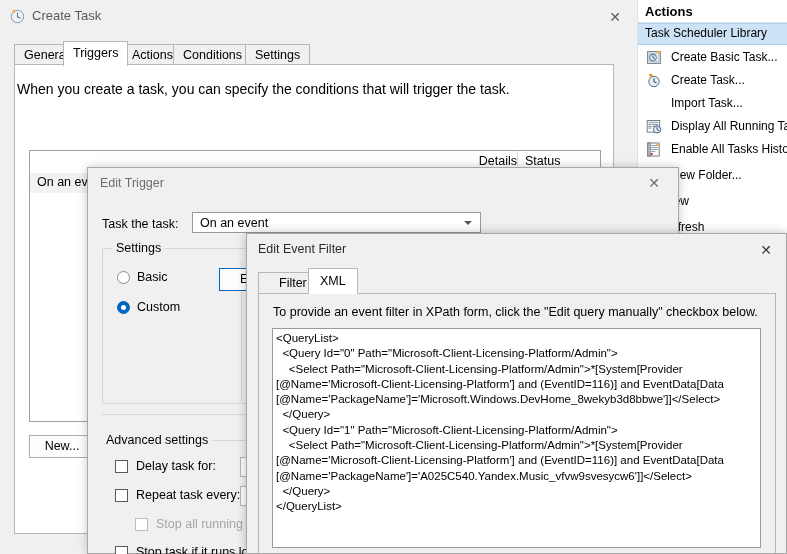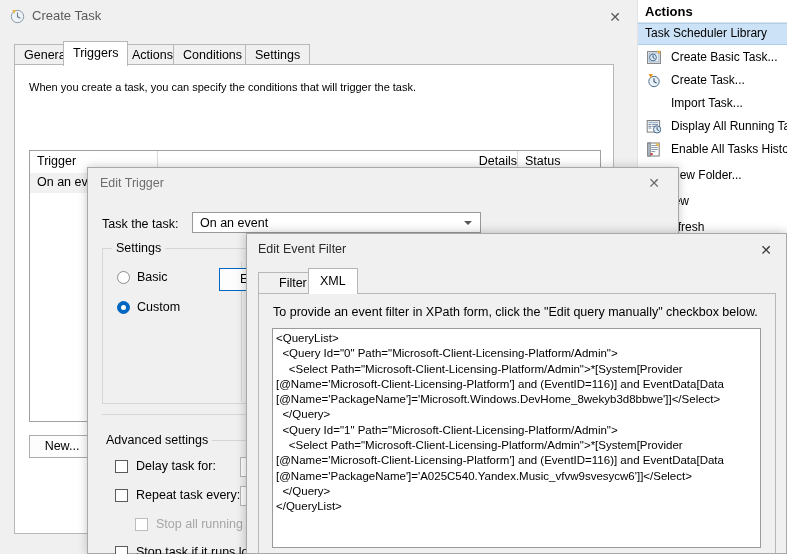--- a/index.html
+++ b/index.html
@@ -168,22 +168,22 @@
   .tabpage {
     position: absolute;
     left: 14px; top: 32px;
     width: 600px; height: 470px;
     background: #ffffff;
     border: 1px solid #b7b7b7;
     box-sizing: border-box;
   }
   .tabpage-desc {
     position: absolute;
-    left: 14px; top: 16px;
-    font-size: 11px;
+    left: 2px; top: 16px;
+    font-size: 14px;
     white-space: nowrap;
   }
 
   
   .lv {
     position: absolute;
     left: 14px; top: 85px;
     width: 572px; height: 272px;
     background: #ffffff;
     border: 1px solid #a0a0a0;
@@ -590,21 +590,20 @@
         <div class="tab" style="left:108px;">Actions</div>
         <div class="tab" style="left:159px;">Conditions</div>
         <div class="tab" style="left:231px;">Settings</div>
       </div>
 
       <div class="tabpage">
         <div class="tabpage-desc">When you create a task, you can specify the conditions that will trigger the task.</div>
 
         <div class="lv">
           <div class="lv-head">
-            <div class="lv-th" style="left:0px;   width:128px;">Trigger</div>
             <div class="lv-th" style="left:128px; width:360px;text-align:right;">Details</div>
             <div class="lv-th" style="left:488px; width:82px; border-right:none;">Status</div>
           </div>
           <div class="lv-row">
             <div class="lv-td" style="left:0px;   width:128px;">On an event</div>
             <div class="lv-td" style="left:128px; width:360px;">Custom event filter</div>
             <div class="lv-td" style="left:488px; width:82px;">Enabled</div>
           </div>
         </div>
 

